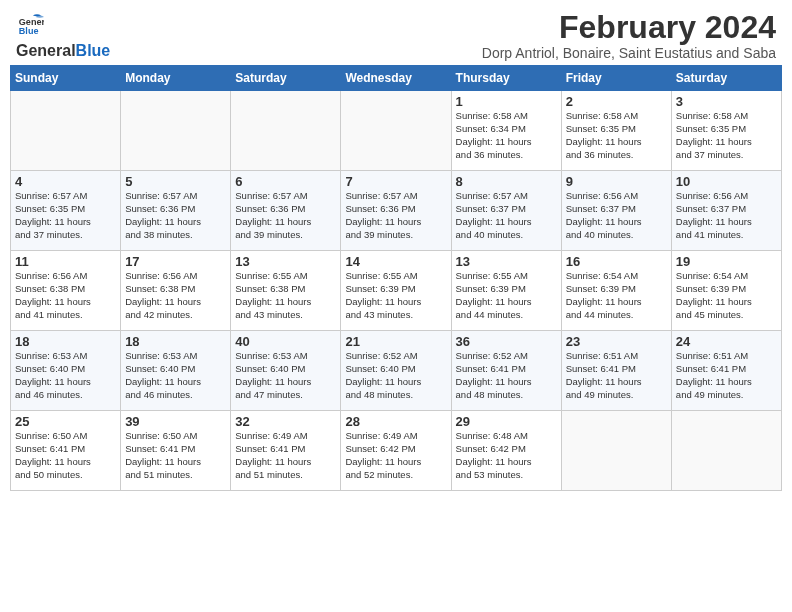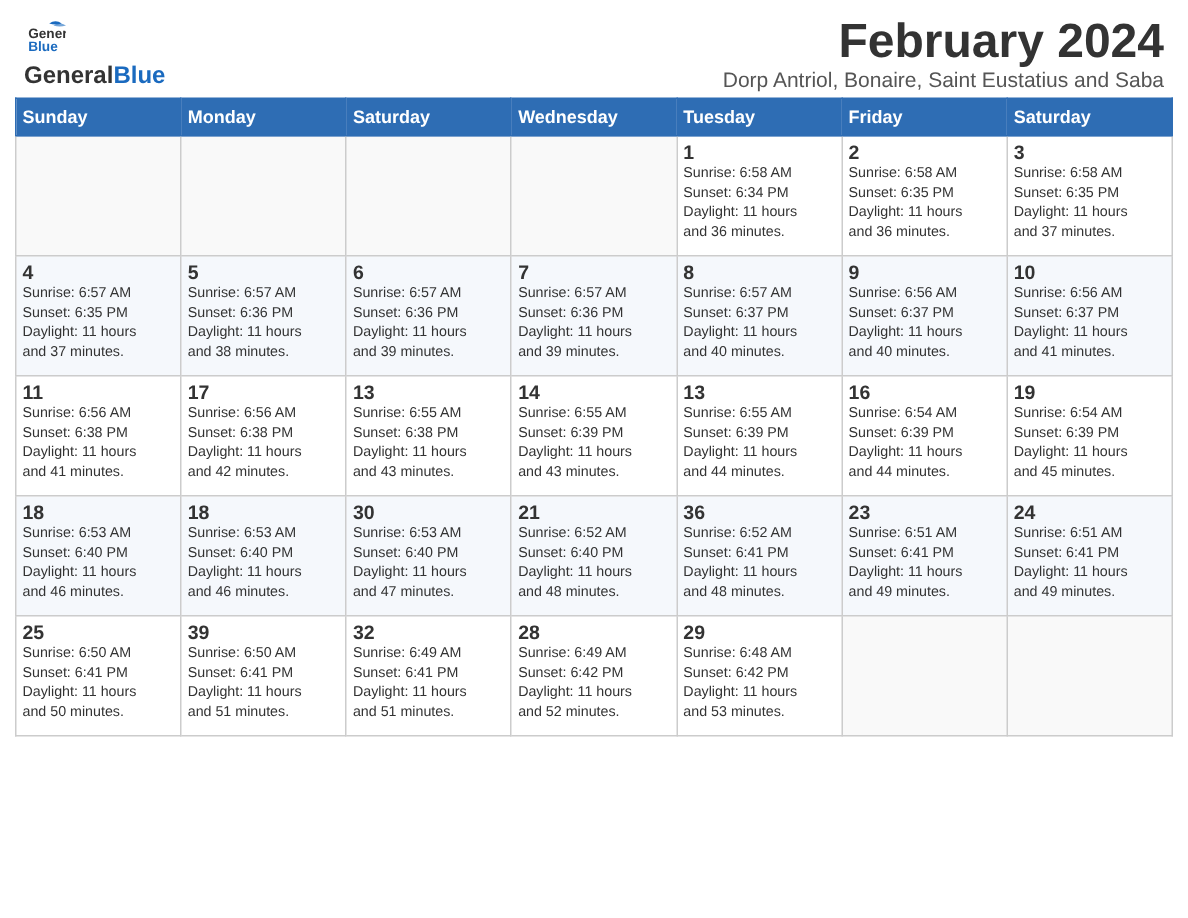--- a/index.html
+++ b/index.html
@@ -115,21 +115,21 @@
 </div>
 
 <div class="calendar">
   <table>
     <thead>
       <tr id="weekday-header">
       <th>Sunday</th>
           <th>Monday</th>
           <th>Saturday</th>
           <th>Wednesday</th>
-          <th>Tuesday</th>
+          <th>Thursday</th>
           <th>Friday</th>
           <th>Saturday</th>
         </tr>
     </thead>
     <tbody id="calendar-body">
     <tr>
           <td class="empty"></td>
           <td class="empty"></td>
           <td class="empty"></td>
           <td class="empty"></td>
@@ -209,21 +209,21 @@
         <tr>
           <td>
             <span class="day-num">18</span>
             <div class="day-info">Sunrise: 6:53 AM<br>Sunset: 6:40 PM<br>Daylight: 11 hours<br>and 46 minutes.</div>
           </td>
           <td>
             <span class="day-num">18</span>
             <div class="day-info">Sunrise: 6:53 AM<br>Sunset: 6:40 PM<br>Daylight: 11 hours<br>and 46 minutes.</div>
           </td>
           <td>
-            <span class="day-num">30</span>
+            <span class="day-num">40</span>
             <div class="day-info">Sunrise: 6:53 AM<br>Sunset: 6:40 PM<br>Daylight: 11 hours<br>and 47 minutes.</div>
           </td>
           <td>
             <span class="day-num">21</span>
             <div class="day-info">Sunrise: 6:52 AM<br>Sunset: 6:40 PM<br>Daylight: 11 hours<br>and 48 minutes.</div>
           </td>
           <td>
             <span class="day-num">36</span>
             <div class="day-info">Sunrise: 6:52 AM<br>Sunset: 6:41 PM<br>Daylight: 11 hours<br>and 48 minutes.</div>
           </td>

